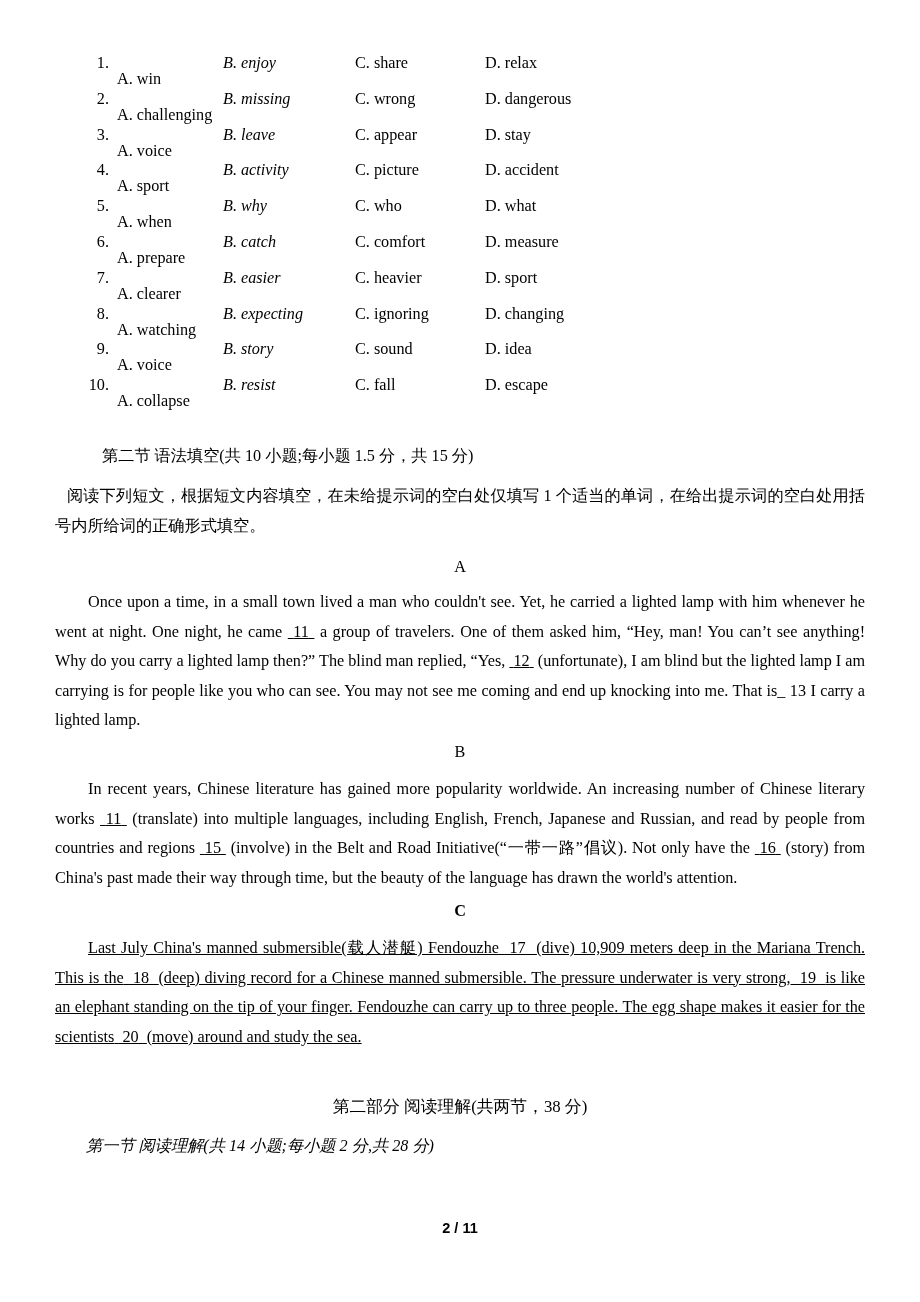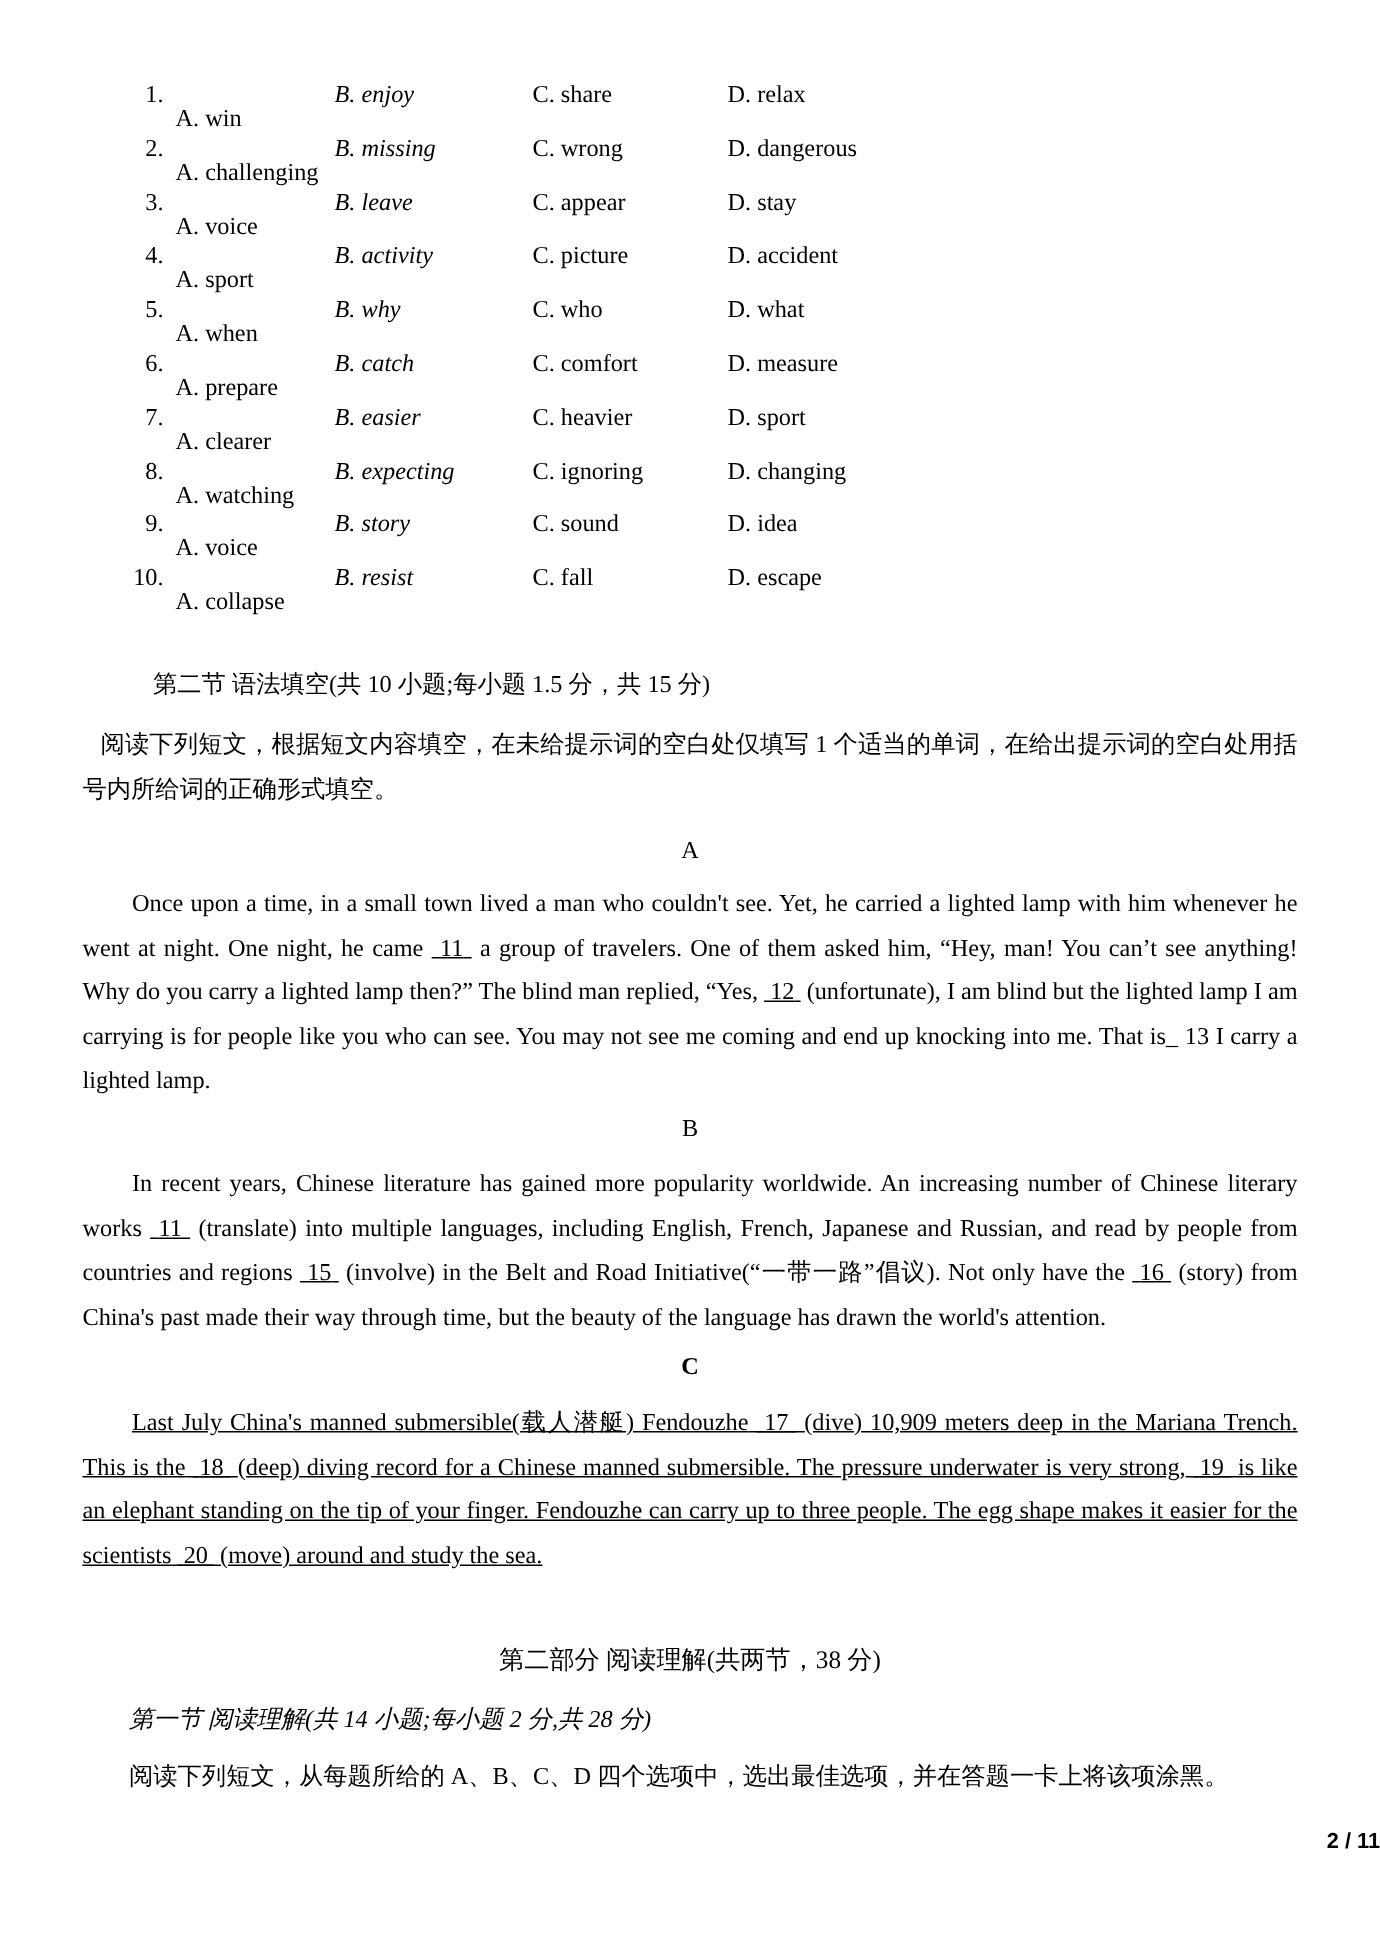--- a/index.html
+++ b/index.html
@@ -220,17 +220,16 @@
     <span class="blank">19</span>
     <span>is like an elephant standing on the tip of your finger. Fendouzhe can carry up to three people. The egg shape makes it easier for the scientists</span>
     <span class="blank">20</span>
     <span>(move) around and study the sea.</span>
   </div>
 
   <div class="centerline cn" style="top:1096px; font-size:16.8px;">第二部分 阅读理解(共两节，38 分)</div>
 
   <div class="block cn" style="left:86px; top:1132px; width:780px;font-style:italic;">第一节  阅读理解(共 14 小题;每小题 2 分,共 28 分)</div>
 
-  <div class="block cn" style="left:86px; top:1170px; width:780px;">阅读下列短文，从每题所给的 A、B、C、D 四个选项中，选出最佳选项，并在答题一卡上将该项涂黑。</div>
-
-  <div class="footer" style="top:1220px;text-align:right;">2 / 11</div>
+
+  <div class="footer" style="top:1220px;">2 / 11</div>
 
 </div>
 
 </body></html>

